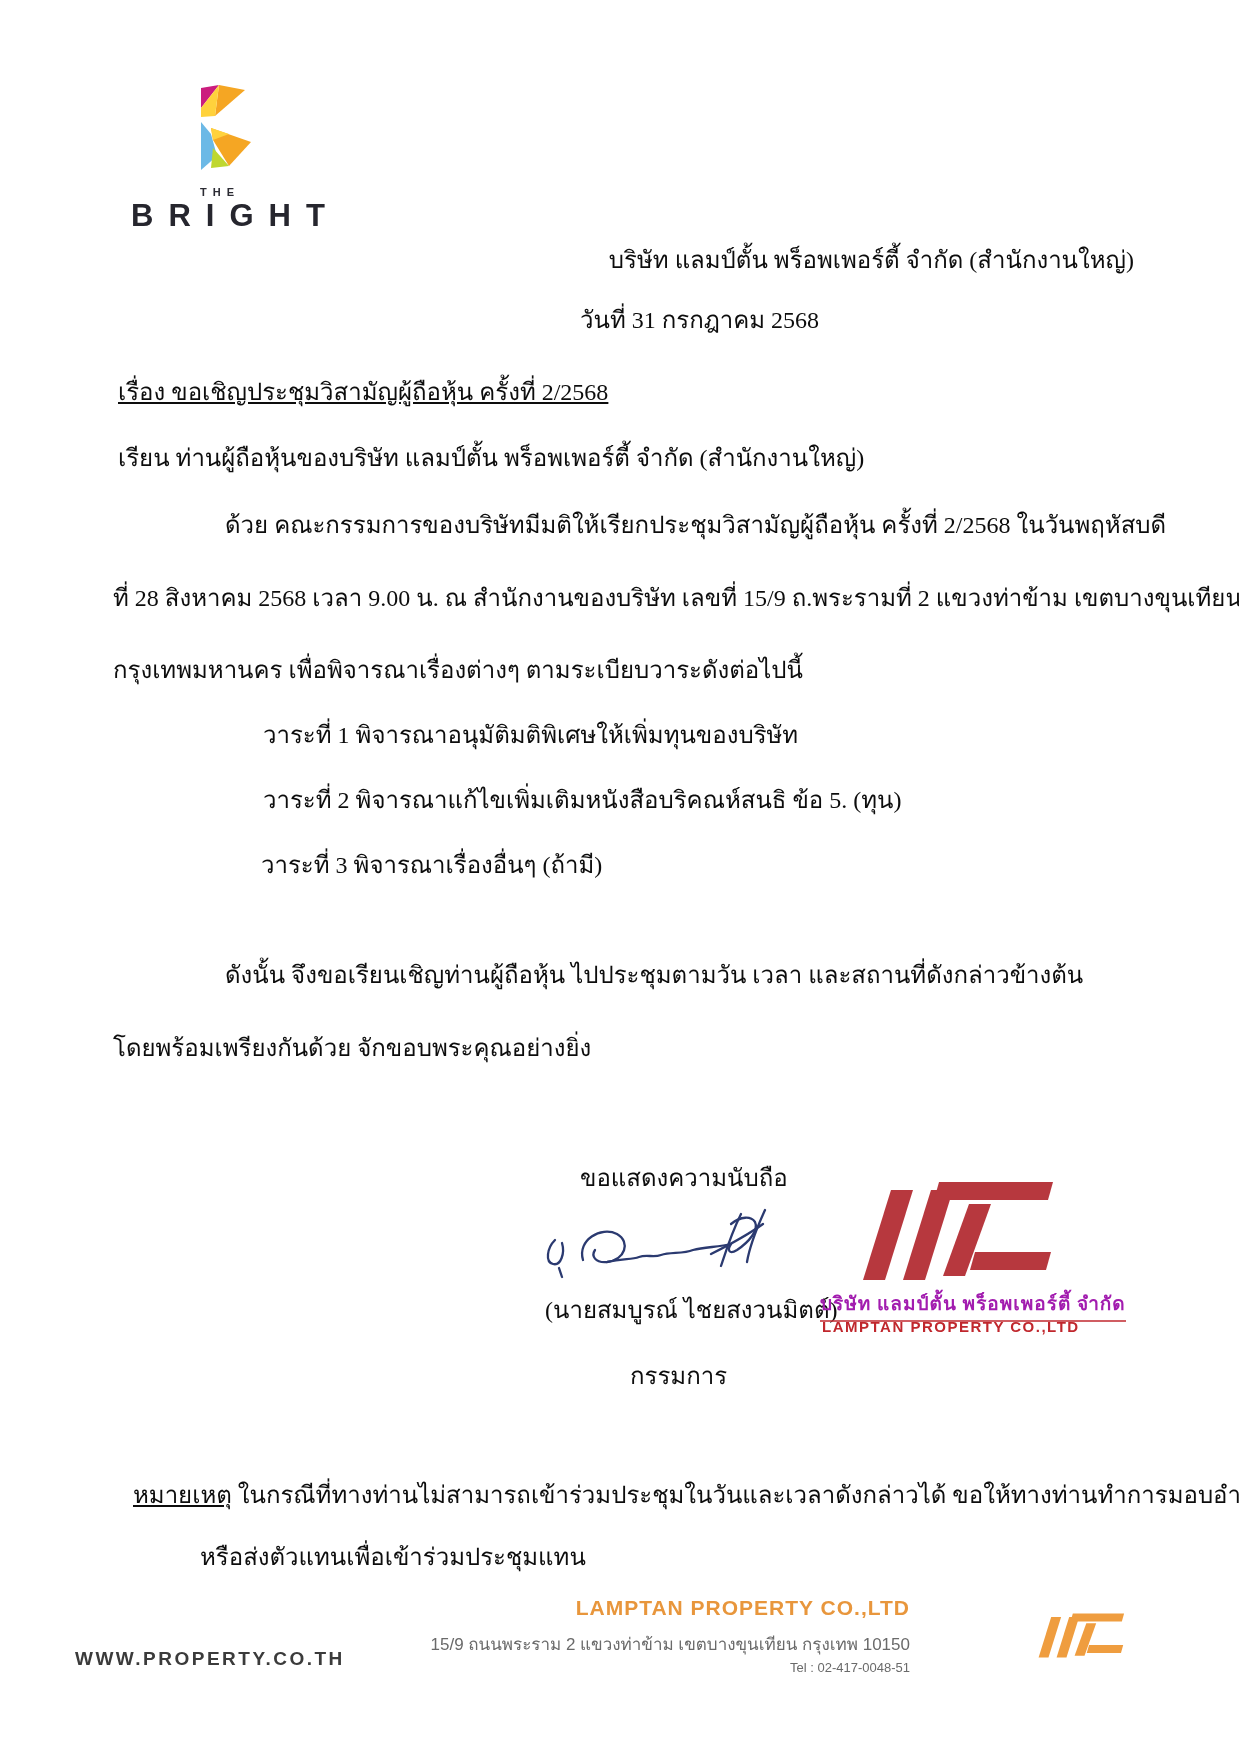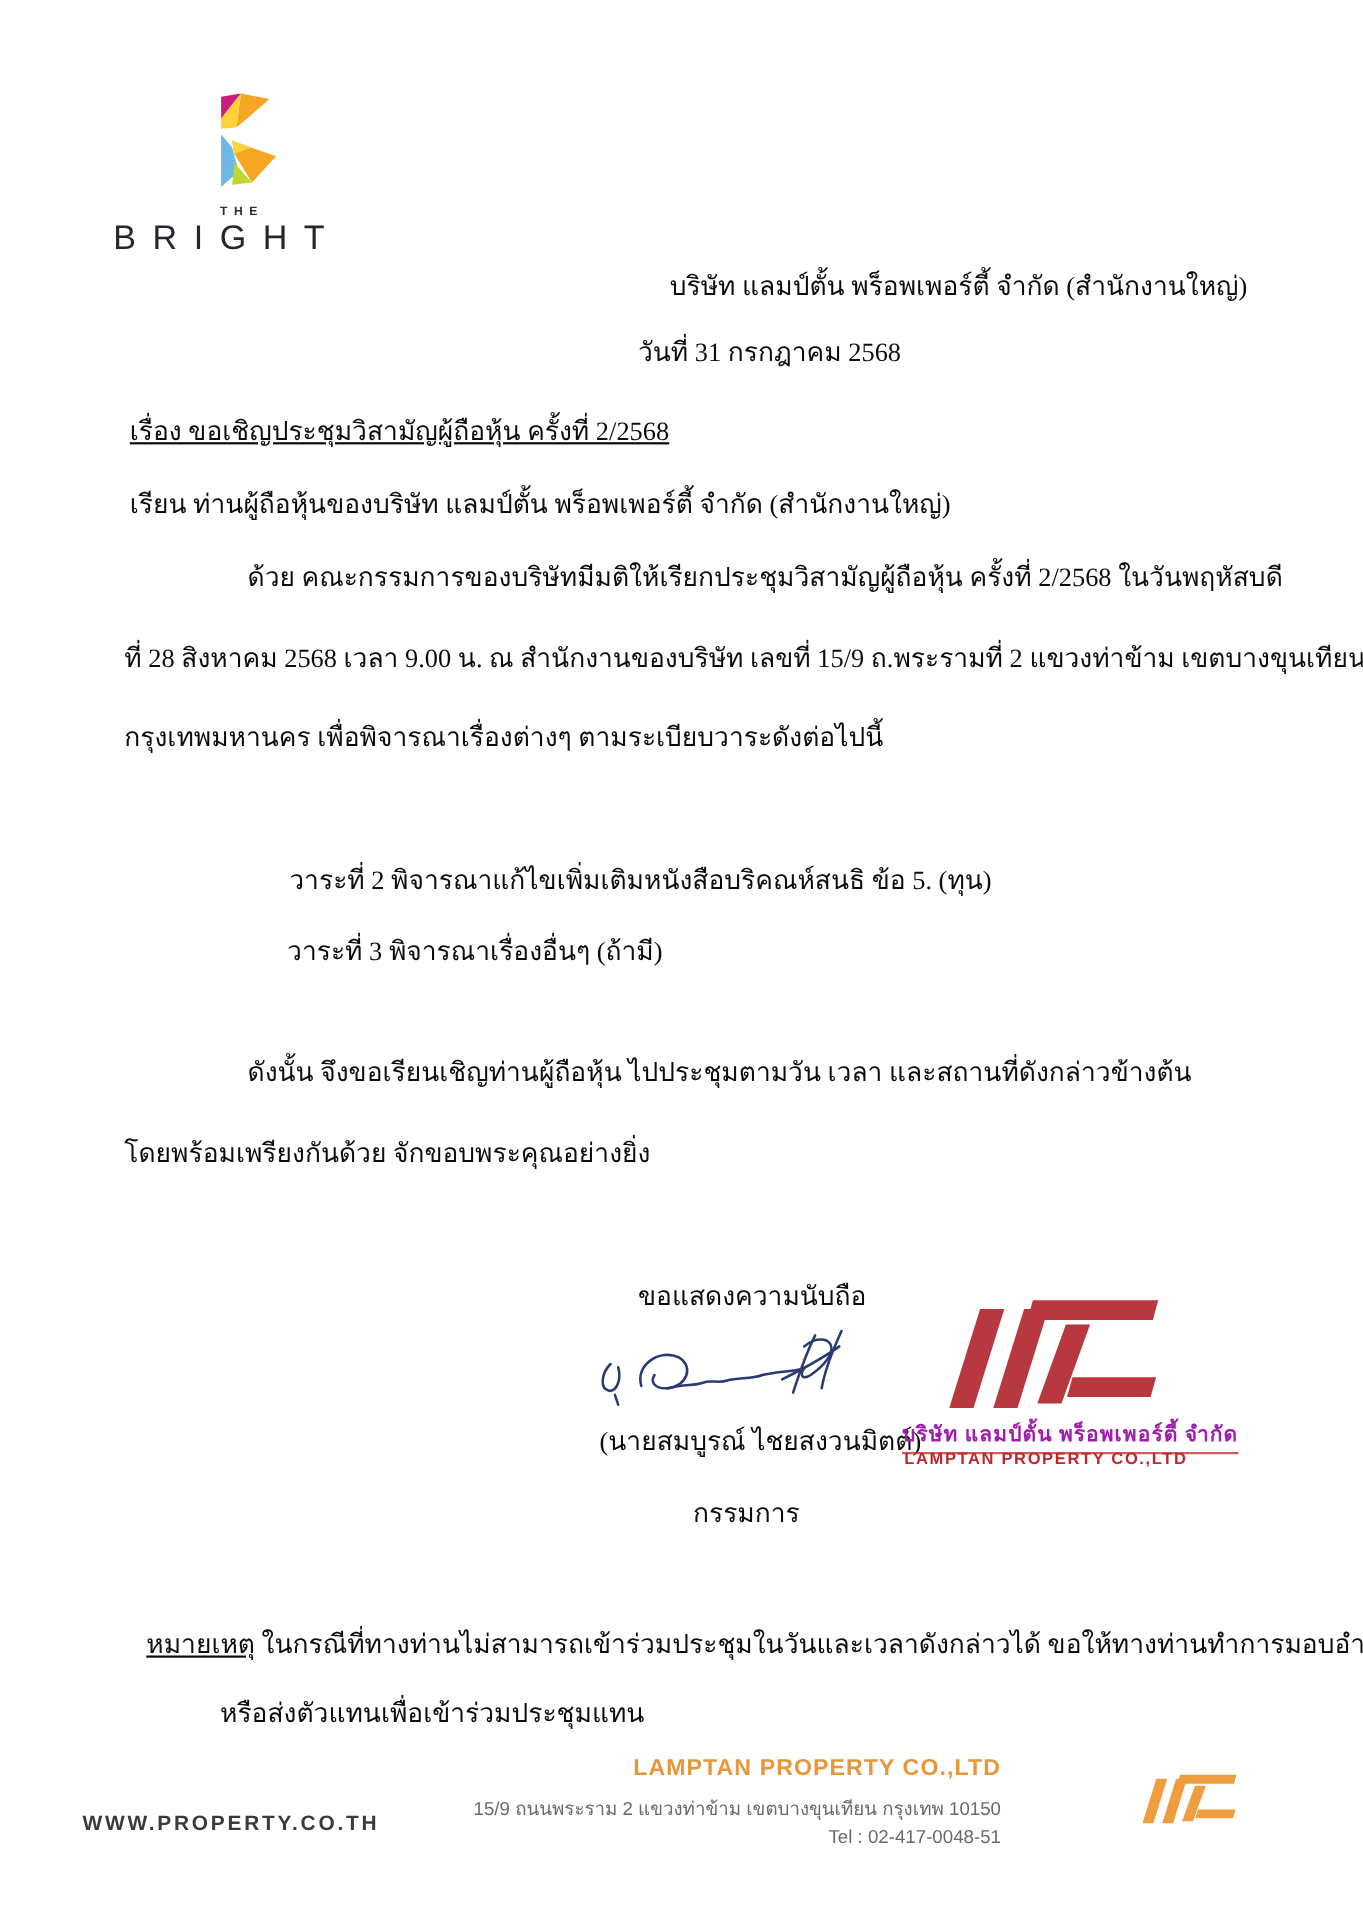--- a/index.html
+++ b/index.html
@@ -5,39 +5,39 @@
   html,body{margin:0;padding:0;background:#ffffff;}
   .page{
     position:relative;width:1239px;height:1754px;background:#ffffff;overflow:hidden;
     font-family:"Liberation Serif","DejaVu Serif",serif;color:#111;
   }
   .abs{position:absolute;white-space:nowrap;}
   .th{font-size:24px;color:#0d0d0d;}
   
   .logo-the{font-family:"Liberation Sans","DejaVu Sans",sans-serif;font-size:11px;font-weight:700;
     letter-spacing:6px;color:#2b2b33;}
-  .logo-bright{font-family:"Liberation Sans","DejaVu Sans",sans-serif;font-size:31px;font-weight:400;
-    letter-spacing:15px;color:#26262e;}
+  .logo-bright{font-family:"Liberation Sans","DejaVu Sans",sans-serif;font-size:31px;font-weight:700;
+    letter-spacing:15px;color:#26262e;margin-left:28px;}
   
   .sig path{stroke:#2b3a70;stroke-width:2.3;fill:none;stroke-linecap:round;}
   .stamp-shape{opacity:.9;}
   .stamp-th{font-size:19px;font-weight:700;color:#a21caf;letter-spacing:1px;
     border-bottom:2px solid rgba(192,39,45,.75);padding-bottom:2px;}
   .stamp-en{font-family:"Liberation Sans","DejaVu Sans",sans-serif;font-size:15px;font-weight:700;
     color:#c0272d;letter-spacing:1.5px;}
   
   .note-label{font-weight:400;text-decoration:underline;margin-left:20px;}
   
   .f-web{font-family:"Liberation Sans","DejaVu Sans",sans-serif;font-size:19px;font-weight:700;
     letter-spacing:2.5px;color:#3b3b3b;}
   .f-right{position:absolute;right:329px;text-align:right;white-space:nowrap;
     font-family:"Liberation Sans","DejaVu Sans",sans-serif;}
   .f-co{font-size:21px;font-weight:700;color:#e8963c;letter-spacing:1px;}
   .f-addr{font-size:17px;color:#6a6a6a;}
-  .f-tel{font-size:17px;color:#6a6a6a;}
+  .f-tel{font-size:13px;color:#6a6a6a;}
 </style>
 </head>
 <body>
 
 <div class="page">
 
   <div class="abs" style="left:197px;top:84px;width:60px;height:88px;">
     <svg width="60" height="88" viewBox="0 0 60 88">
       <polygon points="4,4 22,1 4,24" fill="#cb1d7e"></polygon>
       <polygon points="22,1 48,6 18,32" fill="#f5a623"></polygon>
@@ -53,20 +53,21 @@
 
   <div class="abs th" style="right:105px;top:240px;">บริษัท แลมป์ตั้น พร็อพเพอร์ตี้ จำกัด (สำนักงานใหญ่)</div>
   <div class="abs th" style="left:580px;top:300px;">วันที่ 31 กรกฎาคม 2568</div>
   <div class="abs th" style="left:118px;top:372px;text-decoration:underline;">เรื่อง ขอเชิญประชุมวิสามัญผู้ถือหุ้น ครั้งที่ 2/2568</div>
   <div class="abs th" style="left:118px;top:438px;">เรียน ท่านผู้ถือหุ้นของบริษัท แลมป์ตั้น พร็อพเพอร์ตี้ จำกัด (สำนักงานใหญ่)</div>
 
   <div class="abs th" style="left:225px;top:505px;">ด้วย คณะกรรมการของบริษัทมีมติให้เรียกประชุมวิสามัญผู้ถือหุ้น ครั้งที่ 2/2568  ในวันพฤหัสบดี</div>
   <div class="abs th" style="left:113px;top:578px;">ที่ 28 สิงหาคม 2568 เวลา 9.00 น. ณ สำนักงานของบริษัท เลขที่ 15/9 ถ.พระรามที่ 2 แขวงท่าข้าม เขตบางขุนเทียน</div>
   <div class="abs th" style="left:113px;top:650px;">กรุงเทพมหานคร เพื่อพิจารณาเรื่องต่างๆ ตามระเบียบวาระดังต่อไปนี้</div>
 
+  <div class="abs th" style="left:263px;top:715px;">วาระที่ 1 พิจารณาอนุมัติมติพิเศษให้เพิ่มทุนของบริษัท</div>
   <div class="abs th" style="left:263px;top:780px;">วาระที่ 2 พิจารณาแก้ไขเพิ่มเติมหนังสือบริคณห์สนธิ ข้อ 5. (ทุน)</div>
   <div class="abs th" style="left:261px;top:845px;">วาระที่ 3 พิจารณาเรื่องอื่นๆ (ถ้ามี)</div>
 
   <div class="abs th" style="left:225px;top:955px;">ดังนั้น จึงขอเรียนเชิญท่านผู้ถือหุ้น ไปประชุมตามวัน เวลา และสถานที่ดังกล่าวข้างต้น</div>
   <div class="abs th" style="left:113px;top:1028px;">โดยพร้อมเพรียงกันด้วย จักขอบพระคุณอย่างยิ่ง</div>
 
   <div class="abs th" style="left:580px;top:1158px;text-align:center;">ขอแสดงความนับถือ</div>
   <div class="abs" style="left:535px;top:1198px;">
     <svg class="sig" width="260" height="95" viewBox="0 0 260 95">
       <path d="M20,42 C12,50 10,64 18,66 C26,68 30,55 27,45"></path>

